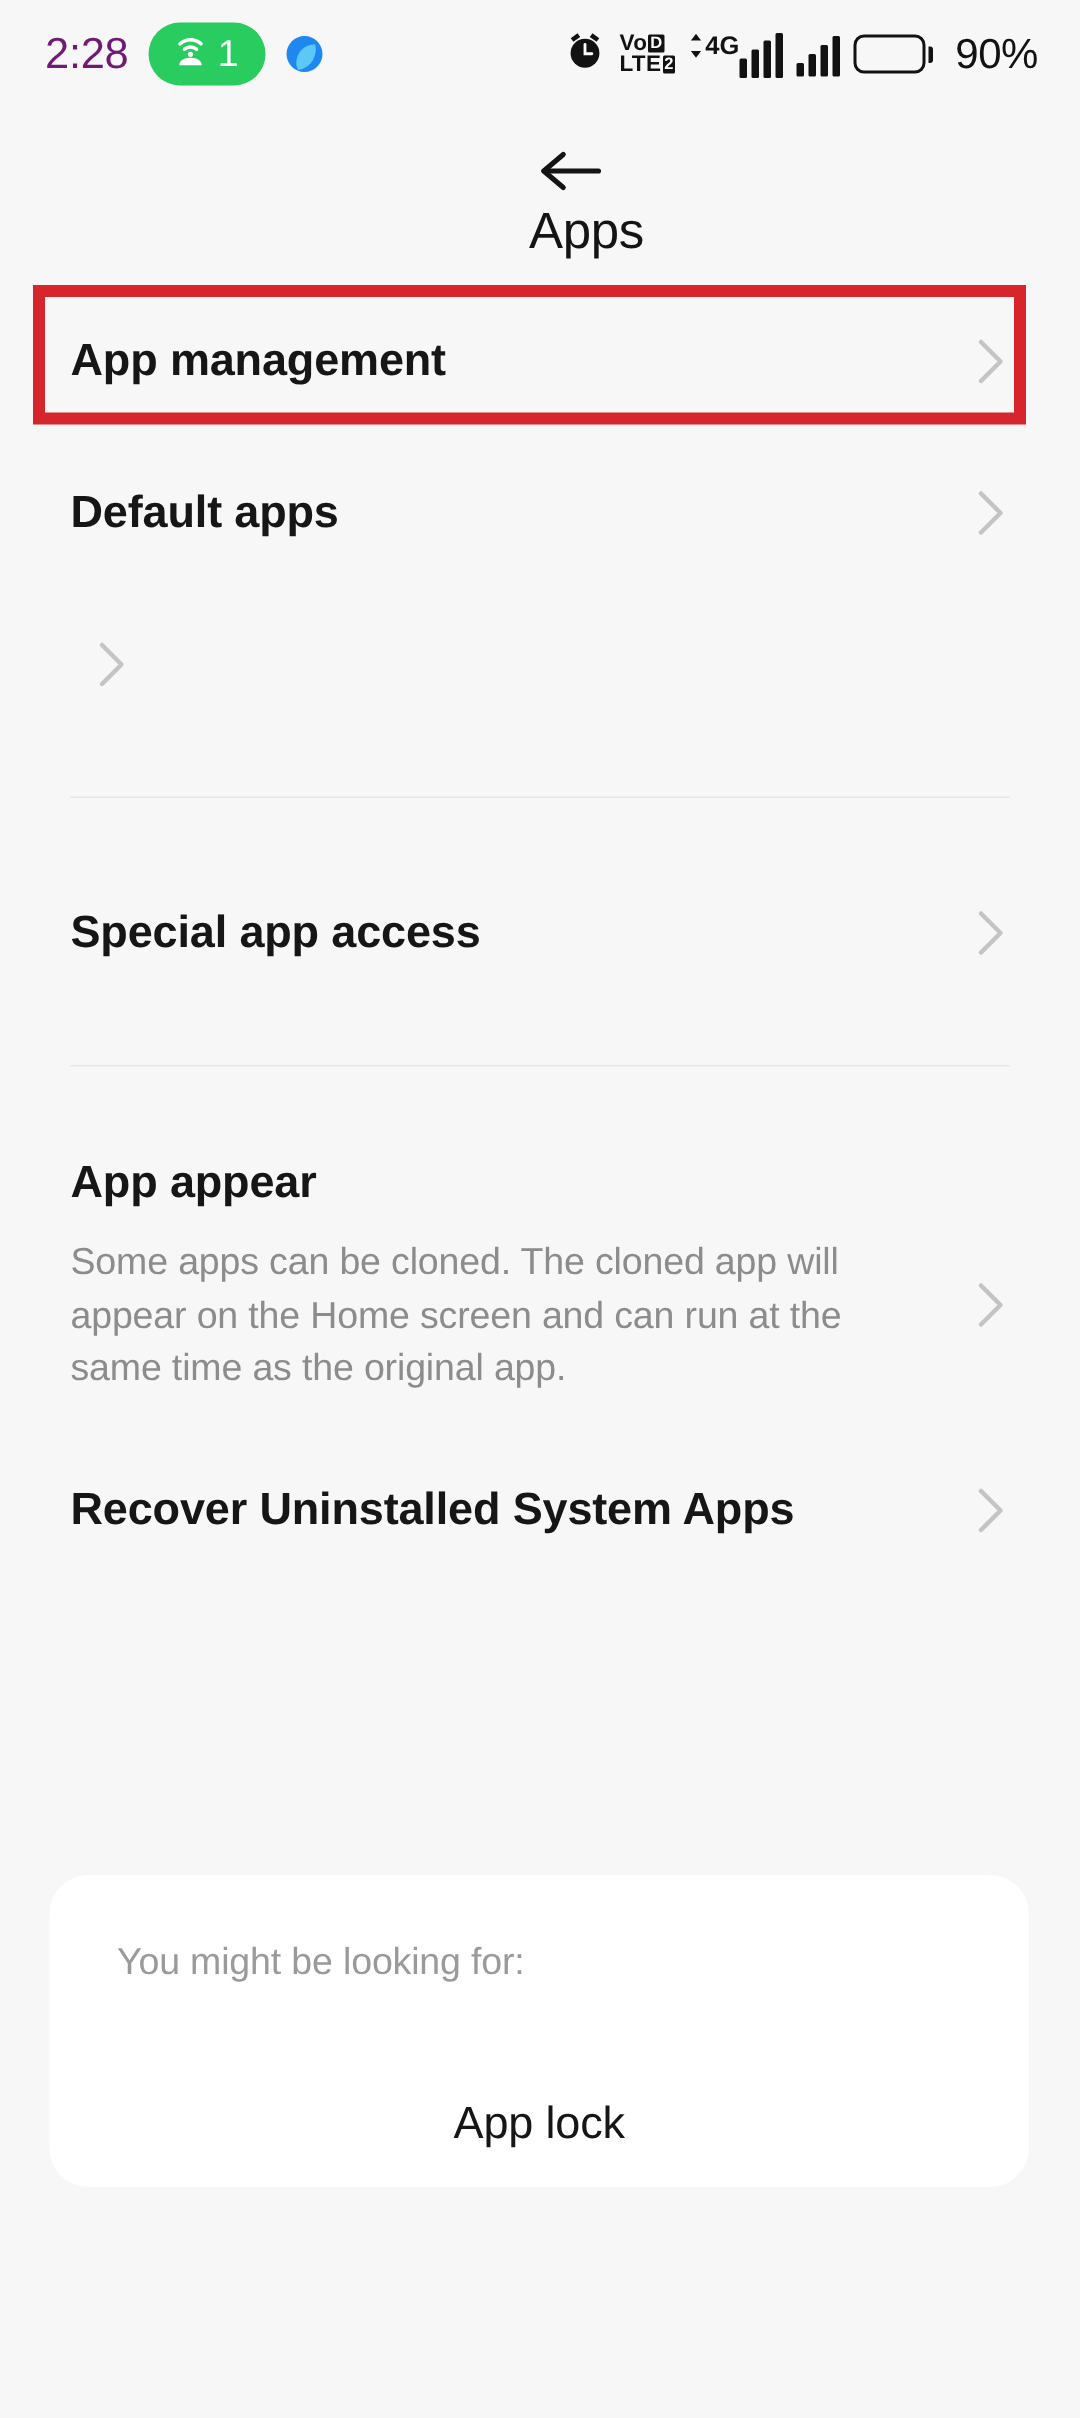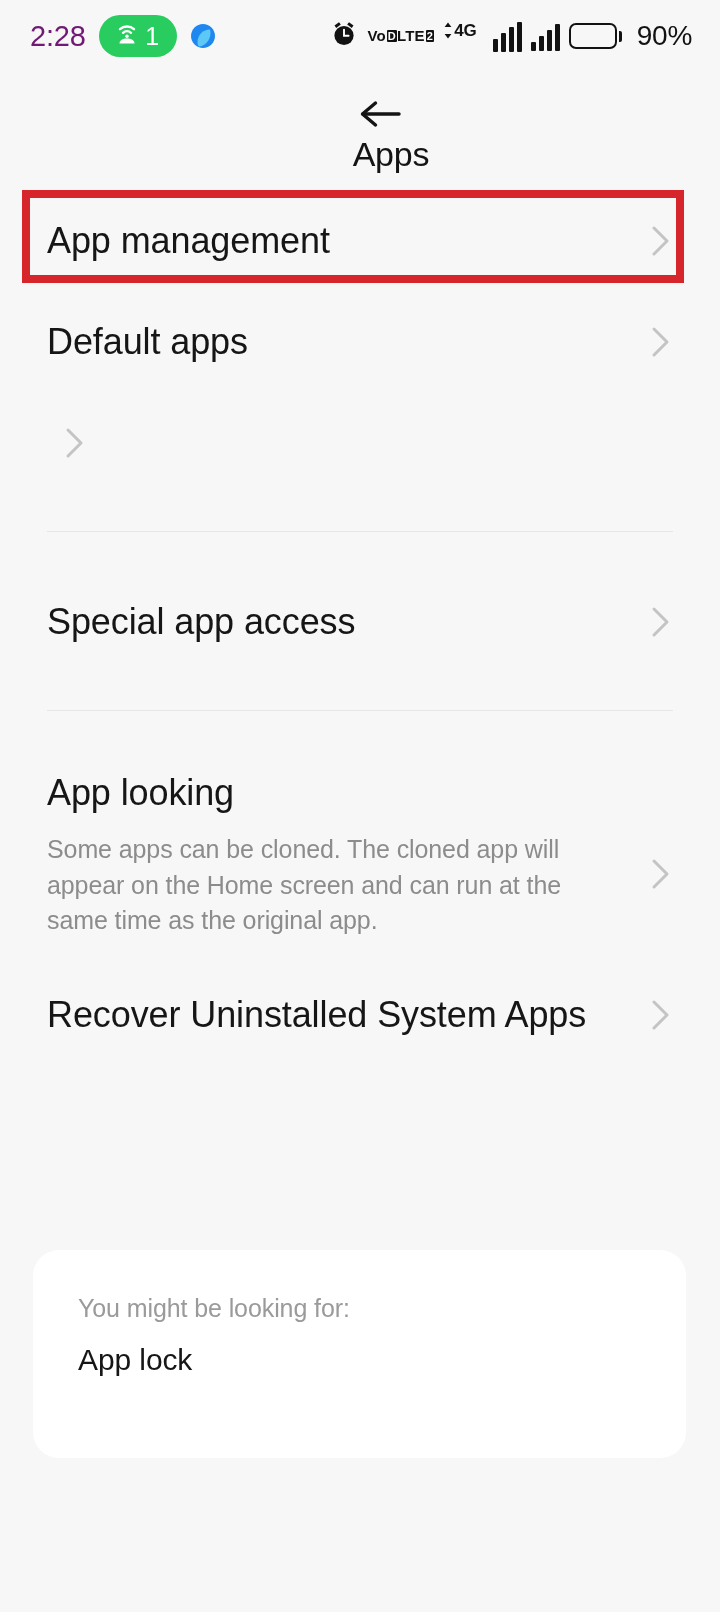--- a/index.html
+++ b/index.html
@@ -62,21 +62,21 @@
     display: block;
   }
   .status-spacer { flex: 1; }
   .status-right {
     display: flex;
     align-items: center;
     gap: 9px;
   }
   .volte-stack {
     display: flex;
-    flex-direction: row;
+    flex-direction: column;
     justify-content: center;
     line-height: 0.92;
     font-size: 15px;
     font-weight: 700;
     color: #121212;
     letter-spacing: 0.2px;
   }
   .volte-stack .r {
     display: flex;
     align-items: center;
@@ -87,21 +87,21 @@
     color: #ffffff;
     font-size: 11px;
     font-weight: 700;
     padding: 0px 1px;
     border-radius: 1px;
     line-height: 1.12;
   }
   .net-group {
     display: flex;
     align-items: flex-end;
-    gap: 16px;
+    gap: 0;
   }
   .net-label {
     display: flex;
     align-items: center;
     font-size: 17px;
     font-weight: 700;
     color: #121212;
     margin-bottom: 11px;
   }
   .bars {
@@ -192,22 +192,22 @@
     cursor: pointer;
   }
   .row.with-desc {
     height: auto;
     align-items: flex-start;
     padding-top: 22px;
     padding-bottom: 26px;
   }
   .row-text { flex: 1; }
   .row-label {
-    font-size: 36px;
-    font-weight: 400;
+    font-size: 30px;
+    font-weight: 700;
     color: #161616;
     letter-spacing: -0.1px;
   }
   .row-desc {
     font-size: 25px;
     color: #8c8c8c;
     line-height: 1.42;
     margin-top: 18px;
     max-width: 560px;
     letter-spacing: -0.1px;
@@ -257,23 +257,24 @@
     padding: 44px 45px 0 45px;
   }
   .suggest-title {
     font-size: 25px;
     color: #9a9a9a;
     letter-spacing: -0.1px;
   }
   .suggest-item {
     font-size: 30px;
     color: #161616;
-    margin-top: 20px;
+    margin-top: 76px;
     letter-spacing: -0.1px;
     cursor: pointer;
+    text-align: center;
   }
 </style>
 </head>
 <body>
 
 <div class="status-bar">
   <div class="status-left">
     <span class="status-clock">2:28</span>
 
     <span class="hotspot-pill">
@@ -405,21 +406,21 @@
     </div>
   </div>
 
   <div class="gap-before-divider"></div>
   <div class="divider"></div>
   <div class="gap-after-divider"></div>
 
   <div>
     <div class="row with-desc">
       <span class="row-text">
-        <span class="row-label" style="display:block">App looking</span>
+        <span class="row-label" style="display:block">App appear</span>
         <span class="row-desc" style="display:block">Some apps can be cloned. The cloned app will appear on the Home screen and can run at the same time as the original app.</span>
       </span>
       <span class="chevron">
         <svg width="24" height="40" viewBox="0 0 24 40">
             <path d="M5 7 L18 20 L5 33" stroke="#c4c4c4" stroke-width="3" fill="none" stroke-linecap="round" stroke-linejoin="round"></path>
           </svg>
       </span>
     </div>
     <div class="row">
       <span class="row-text row-label">Recover Uninstalled System Apps</span>

